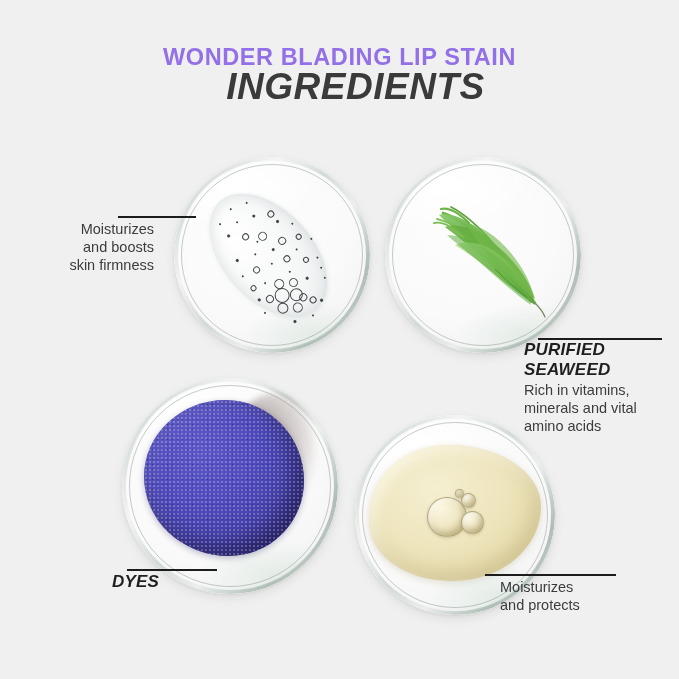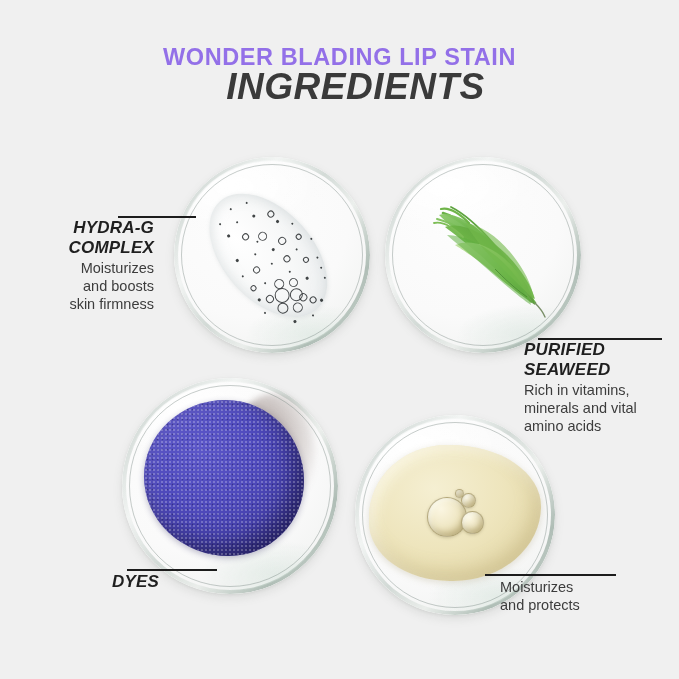--- a/index.html
+++ b/index.html
@@ -352,22 +352,20 @@
       <div class="oil-drop" style="left:86px; top:44px; width:7px;  height:7px;"></div>
     </div>
   </div>
 
   <div class="leader" id="leader-hydra"></div>
   <div class="leader" id="leader-seaweed"></div>
   <div class="leader" id="leader-dyes"></div>
   <div class="leader" id="leader-squalane"></div>
 
   <div class="callout align-right" id="callout-hydra">
-    <div class="title">HYDRA-G
-COMPLEX</div>
     <div class="desc">Moisturizes
 and boosts
 skin firmness</div>
   </div>
 
   <div class="callout align-left" id="callout-dyes">
     <div class="title">DYES</div>
   </div>
 
   <div class="callout align-left" id="callout-seaweed">

